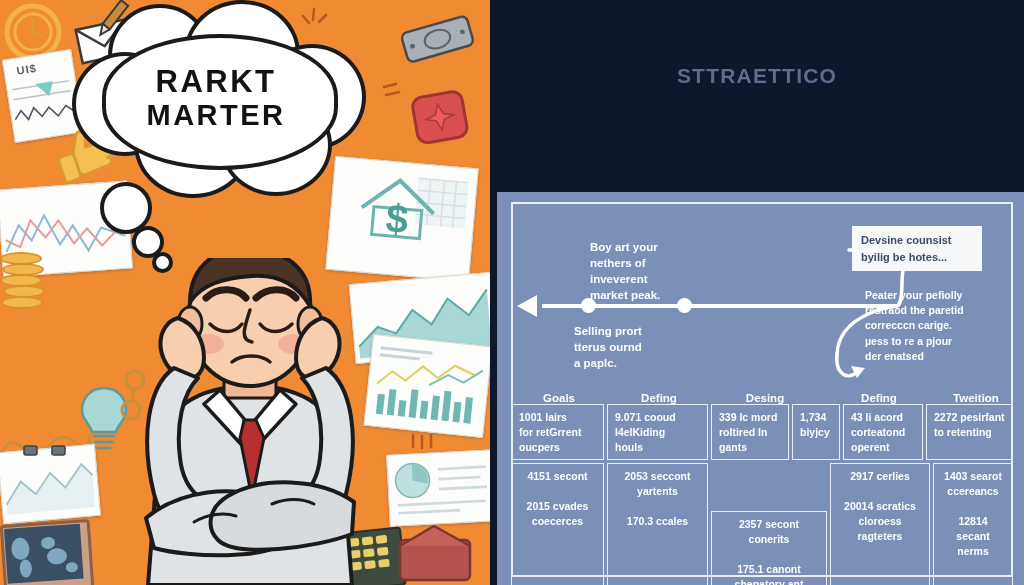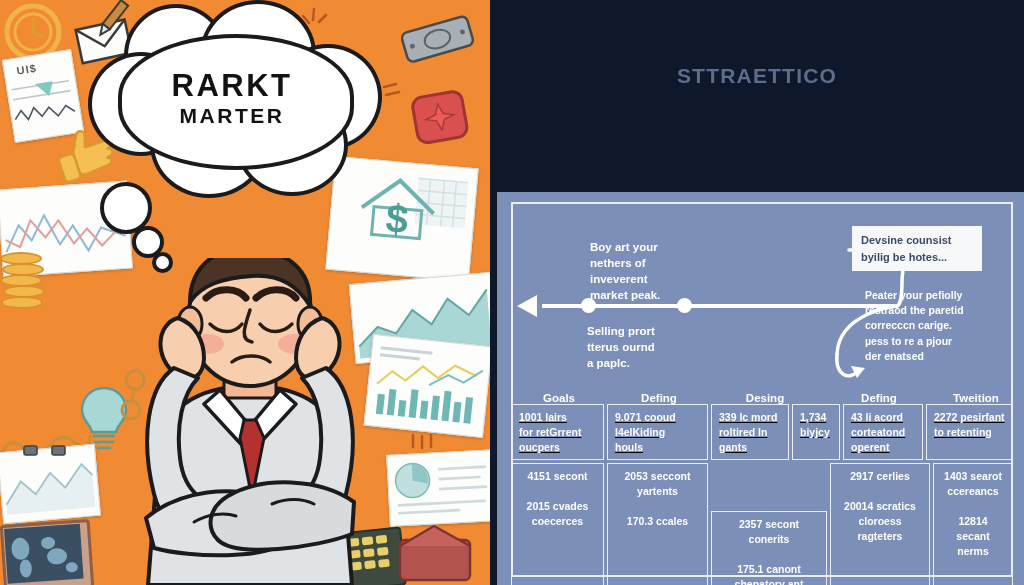--- a/index.html
+++ b/index.html
@@ -19,21 +19,21 @@
   #left-panel {
     position: relative;
     width: 490px; height: 585px;
     background: #f08a33;
     overflow: hidden;
   }
   .ill { position: absolute; }
 
   
   #thought-bubble {
-    left: 96px; top: 8px; width: 272px; height: 180px;
+    left: 80px; top: 8px; width: 272px; height: 180px;
   }
   .bubble-body {
     position: absolute; inset: 0;
     background: #ffffff;
     border: 4px solid #1b1b1b;
     border-radius: 50% / 46%;
   }
   .bubble-lobe {
     position: absolute; background: #ffffff;
     border: 4px solid #1b1b1b; border-radius: 50%;
@@ -42,21 +42,21 @@
     position: absolute; inset: 0;
     display: flex; flex-direction: column;
     align-items: center; justify-content: center;
     z-index: 5;
     color: #121212;
     font-weight: 700;
     letter-spacing: 2.5px;
     text-align: center;
   }
   .bubble-line-1 { font-size: 31px; line-height: 1.15; }
-  .bubble-line-2 { font-size: 21px; line-height: 1.15; }
+  .bubble-line-2 { font-size: 29px; line-height: 1.15; }
 
   .dot-bubble {
     position: absolute; background: #ffffff;
     border: 4px solid #1b1b1b; border-radius: 50%;
   }
 
   
   .paper {
     background: #fdfdfb;
     border: 1.5px solid #d8d5cc;
@@ -125,21 +125,21 @@
 
   .tl-label {
     position: absolute;
     color: #ffffff;
     font-size: 11.5px;
     line-height: 1.38;
     font-weight: 700;
     white-space: pre-line;
   }
   #label-above { left: 93px; top: 48px; width: 120px; }
-  #label-below { left: 90px; top: 132px; width: 120px; }
+  #label-below { left: 77px; top: 132px; width: 120px; }
 
   
   #curve-top, #curve-bottom {
     position: absolute; left: 0; top: 0;
     width: 100%; height: 100%;
     pointer-events: none;
   }
 
   
   #callout-box {
@@ -179,21 +179,21 @@
     align-items: center;
   }
   .th {
     color: #ffffff;
     font-size: 11.5px;
     font-weight: 600;
     text-align: center;
   }
   #table-rows { flex: 1; display: flex; flex-direction: column; gap: 3px; }
   .trow { display: flex; gap: 3px; }
-  #row-1 { height: 56px; text-decoration: underline; }
+  #row-1 { height: 56px; }
   #row-2 { flex: 1; }
   .cell {
     border: 1.5px solid #e9eef6;
     color: #ffffff;
     font-size: 10.5px;
     line-height: 1.42;
     font-weight: 600;
     box-sizing: border-box;
     padding: 5px 7px;
     white-space: pre-line;

